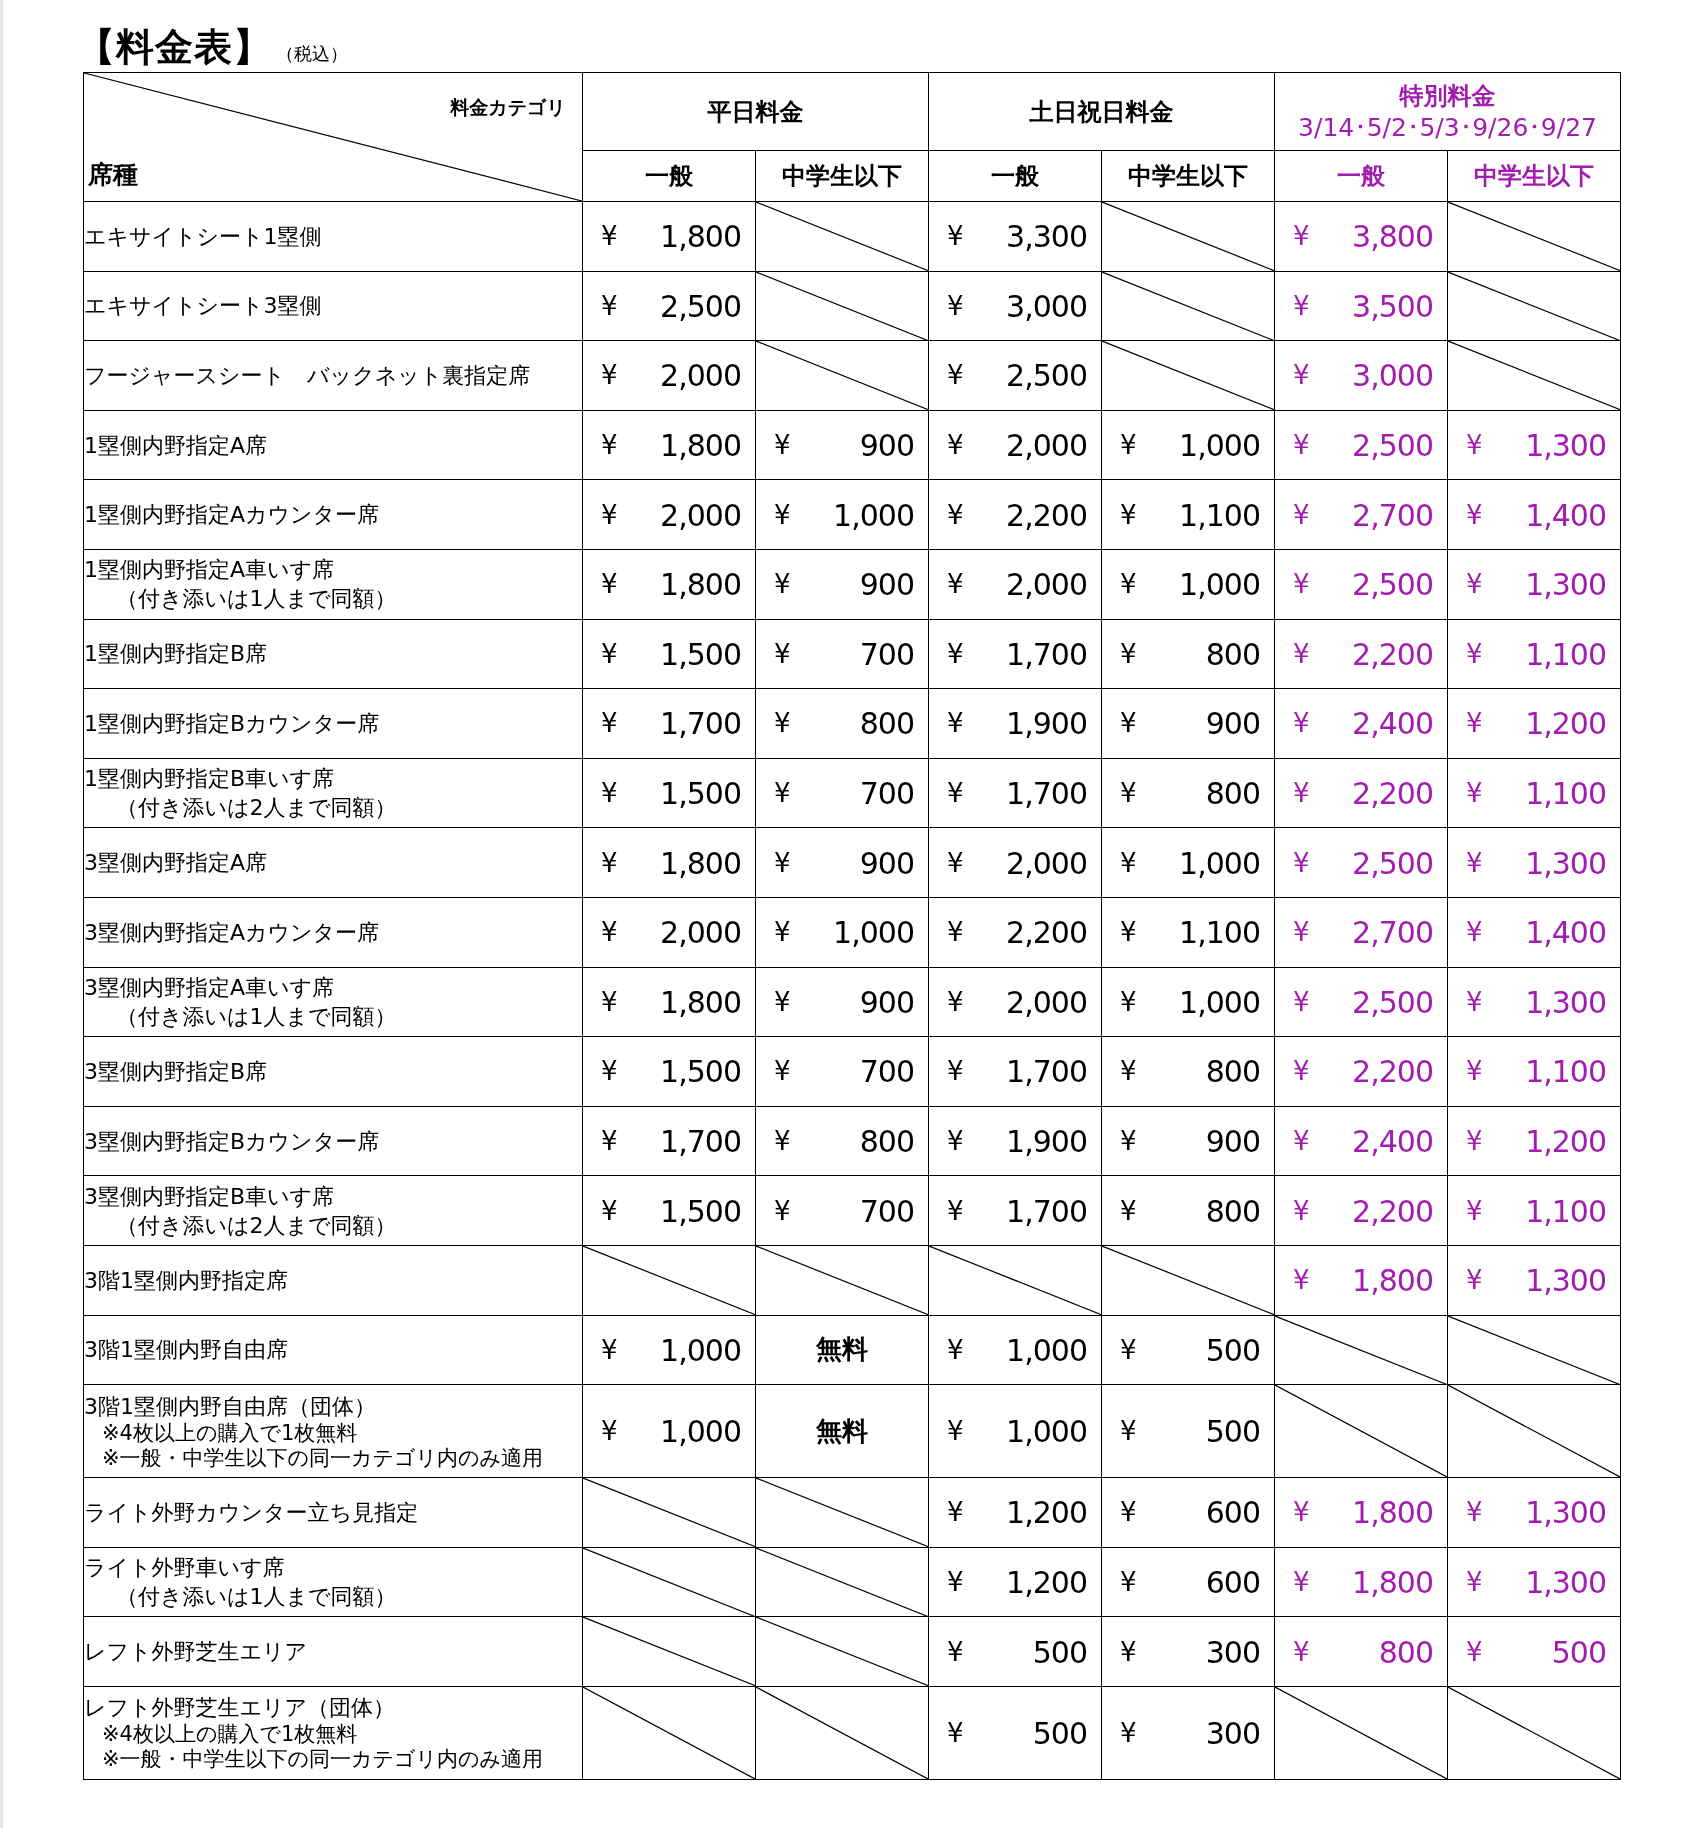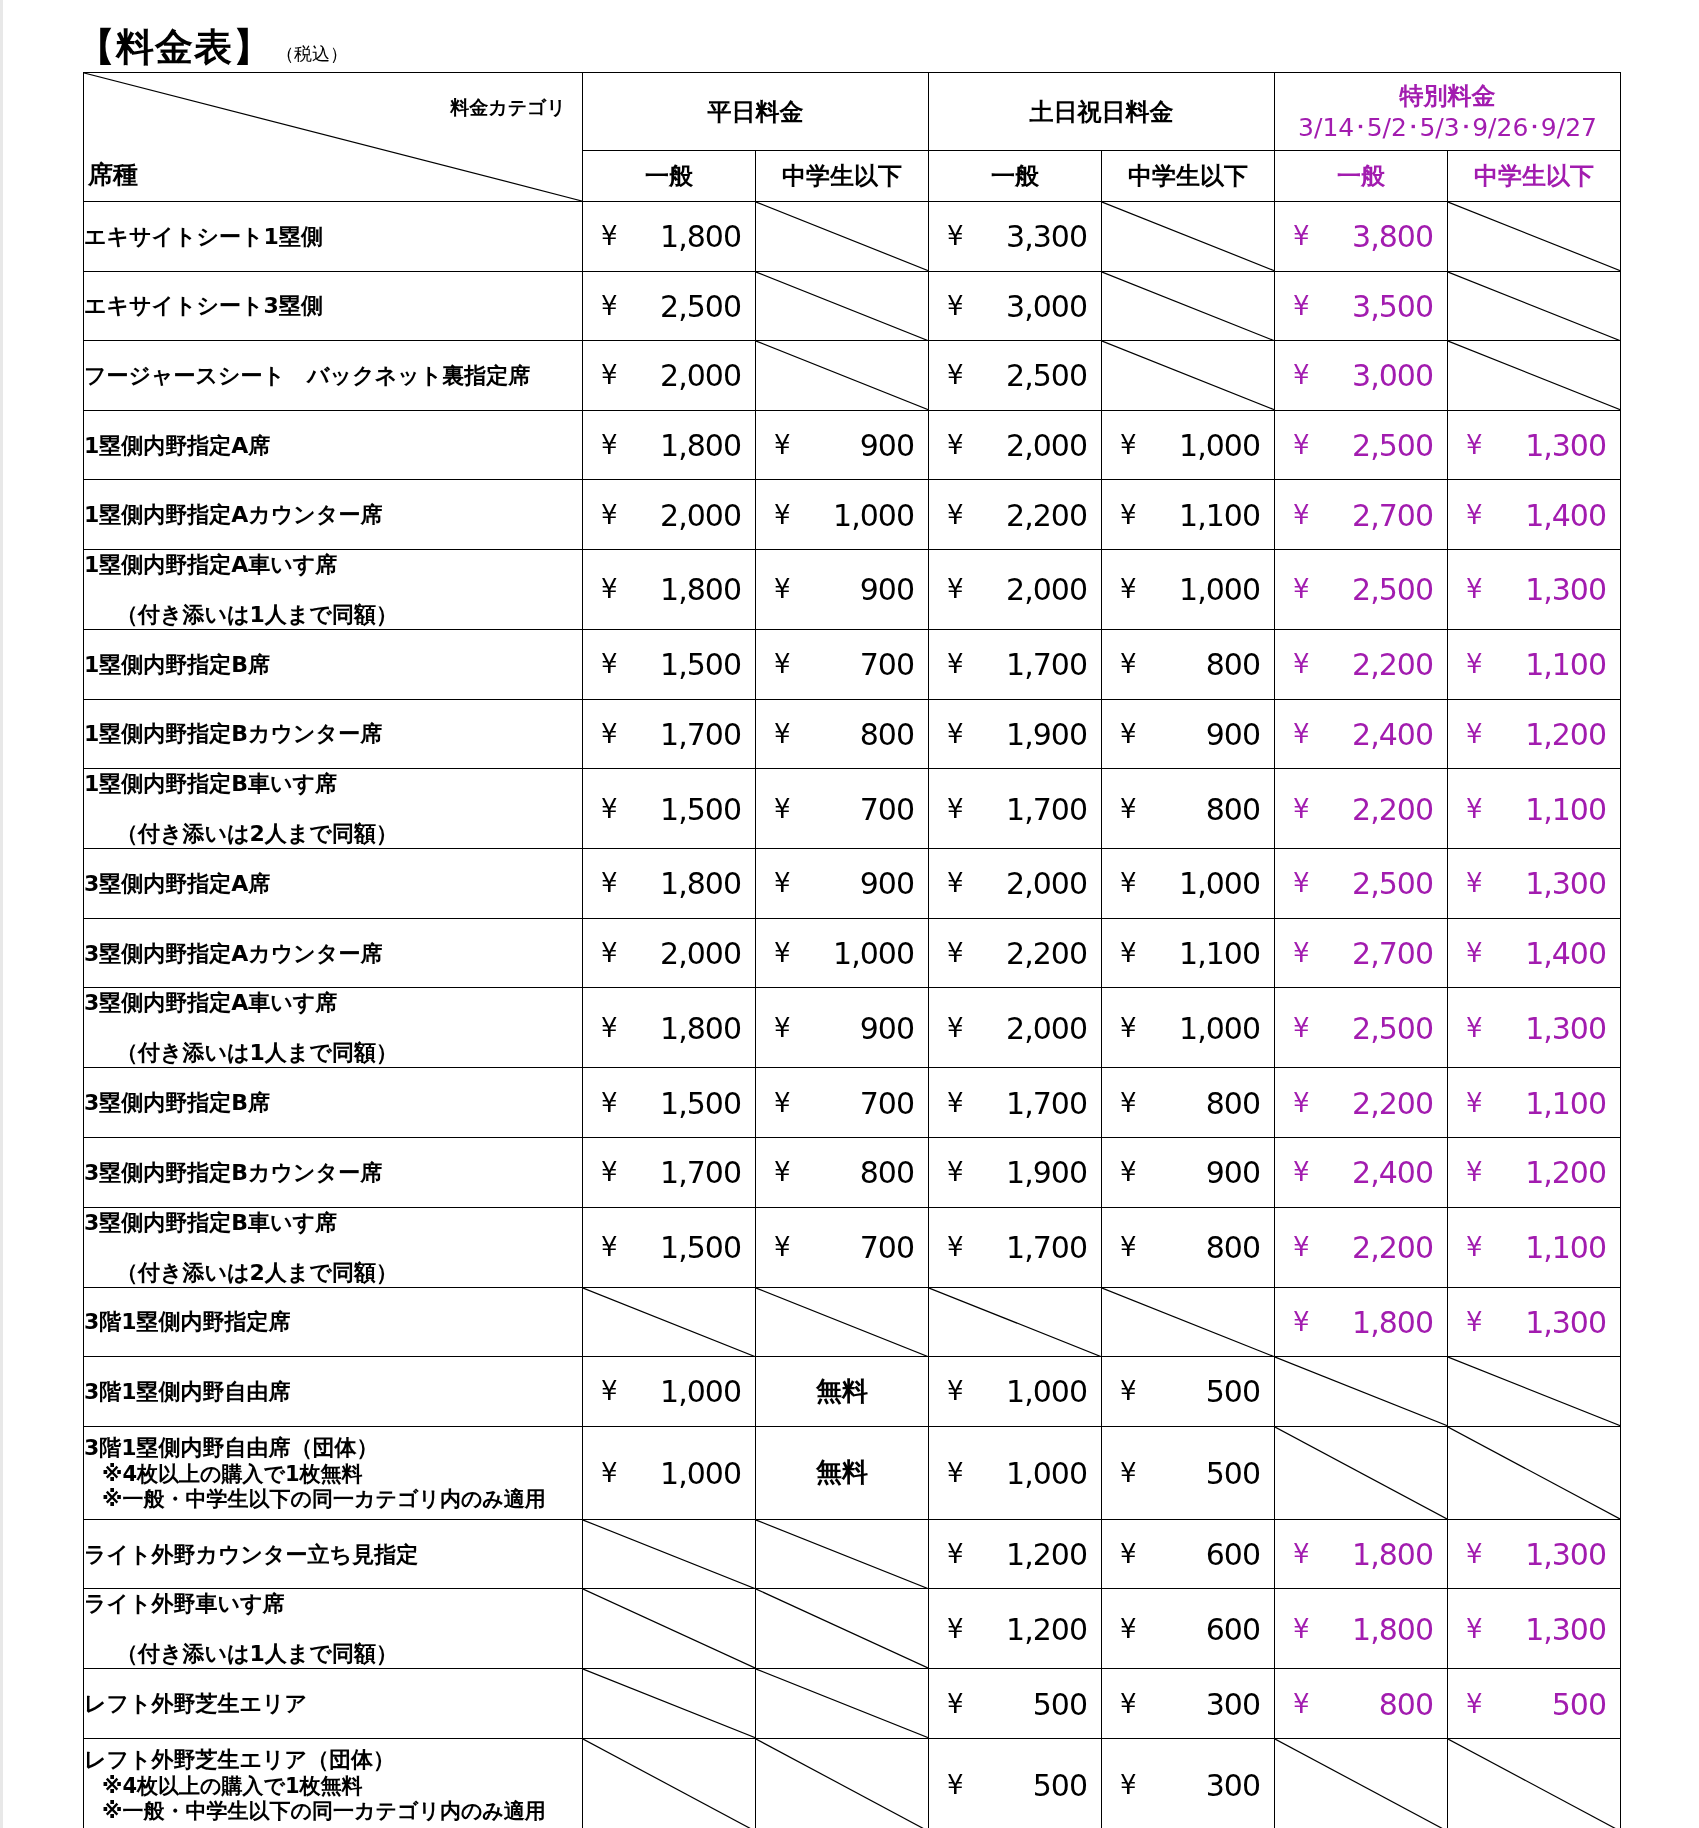--- a/index.html
+++ b/index.html
@@ -14,22 +14,22 @@
   tr.h1 { height:78px; } tr.h2 { height:51px; }
   tr.r { height:69.6px; } tr.r.tall { height:93px; }
   th { font-weight:bold; font-size:24px; text-align:center; }
   th.red, td.red { color:#a21caf; }
   th.special { font-size:24px; line-height:32px; }
   th.special .dates { font-weight:normal; font-size:25px; }
   .corner { position:relative; }
   .corner svg { position:absolute; left:0; top:0; width:100%; height:100%; }
   .corner .cat { position:absolute; right:16px; top:22px; font-weight:bold; font-size:19px; }
   .corner .seat { position:absolute; left:4px; top:85px; font-weight:bold; font-size:25px; }
-  td.name { font-weight:bold; font-size:22px; padding-left:5px; vertical-align:middle; line-height:29px; }
-  td.name .note { display:block; padding-left:32px;margin-top:21px; }
+  td.name { font-weight:normal; font-size:22px; padding-left:5px; vertical-align:middle; line-height:29px; }
+  td.name .note { display:block; padding-left:32px; }
   td.name .small { display:block; font-size:21px; line-height:25px; padding-left:18px; }
   td.price-cell { font-size:30px; vertical-align:middle; }
   td.price-cell .yen { position:absolute; left:18px; top:50%; transform:translateY(-50%); font-size:26px; }
   td.price-cell .amt { position:absolute; right:14px; top:50%; transform:translateY(-50%); letter-spacing:-1px; }
   td.free { font-weight:bold; font-size:26px; text-align:center; vertical-align:middle; }
   td.na svg { position:absolute; left:0; top:0; width:100%; height:100%; }
 </style>
 </head>
 <body>
 

